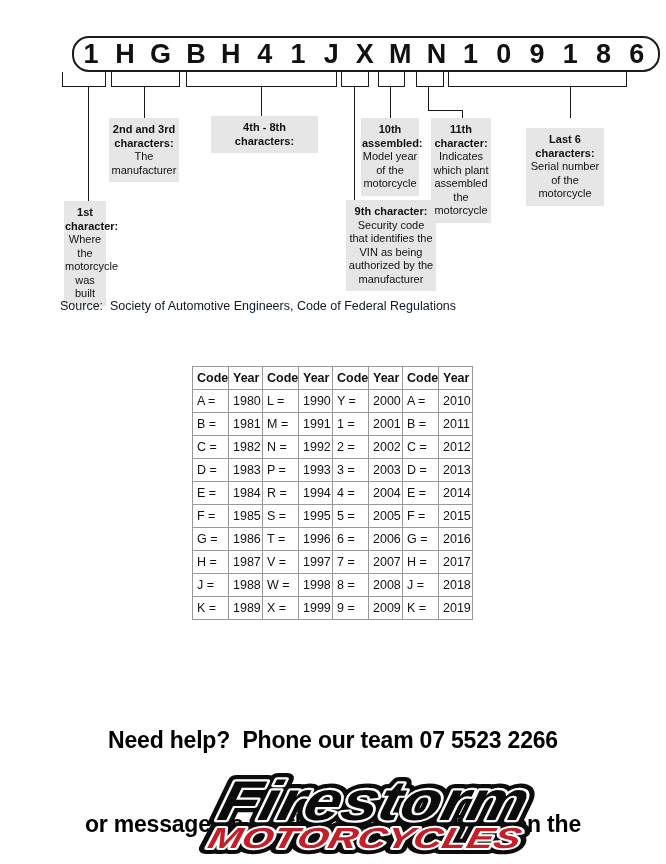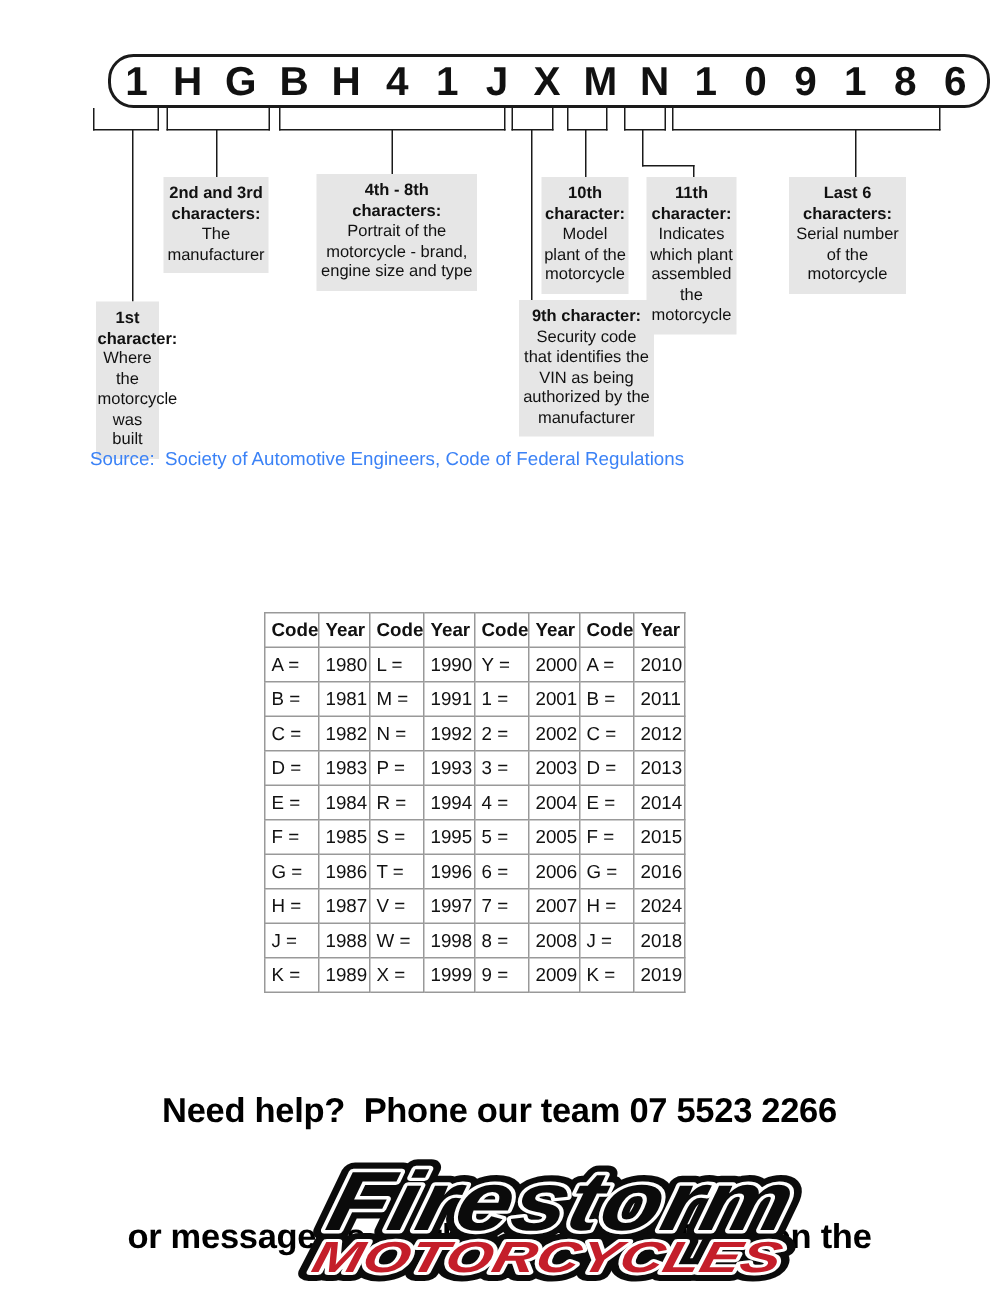--- a/index.html
+++ b/index.html
@@ -34,28 +34,28 @@
   
   .callout{
     position:absolute;background:#e6e6e6;
     font-size:11px;line-height:13.5px;text-align:center;
     padding:5px 1px;box-sizing:border-box;color:#111;
   }
   .callout-title{font-weight:bold;}
 
   
   .source{
-    position:absolute;left:60px;top:299px;font-size:12.5px;color:#3b82f6;
+    position:absolute;left:60px;top:299px;font-size:12.5px;color:#0f172a;
     white-space:pre-wrap;
   }
 
   
   .year-table{
-    position:absolute;left:176px;top:366px;width:280px;
-    border-collapse:collapse;table-layout:fixed;margin-top:42px;
+    position:absolute;left:192px;top:366px;width:280px;
+    border-collapse:collapse;table-layout:fixed;
   }
   .year-table th,.year-table td{
     border:1px solid #999999;font-size:12.5px;color:#111;
     padding:0 0 0 4px;height:22px;text-align:left;vertical-align:middle;
     overflow:hidden;white-space:nowrap;
   }
   .year-table th{font-weight:bold;}
   col.c-code{width:36px;} col.c-year{width:34px;}
 
   
@@ -120,39 +120,38 @@
       <div class="callout-body">Where the motorcycle was built</div>
     </div>
 
     <div class="callout" style="left:109px;top:118px;width:70px;">
       <div class="callout-title">2nd and 3rd characters:</div>
       <div class="callout-body">The manufacturer</div>
     </div>
 
     <div class="callout" style="left:211px;top:116px;width:107px;">
       <div class="callout-title">4th - 8th characters:</div>
-      <div class="callout-body">Portrait of the motorcycle - brand, engine size and type</div>
     </div>
 
     <div class="callout" style="left:309px;top:200px;width:90px;margin-left:37px;">
       <div class="callout-title">9th character:</div>
       <div class="callout-body">Security code that identifies the VIN as being authorized by the manufacturer</div>
     </div>
 
     <div class="callout" style="left:361px;top:118px;width:58px;">
-      <div class="callout-title">10th character:</div>
-      <div class="callout-body">Model plant of the motorcycle</div>
+      <div class="callout-title">10th assembled:</div>
+      <div class="callout-body">Model year of the motorcycle</div>
     </div>
 
     <div class="callout" style="left:431px;top:118px;width:60px;">
       <div class="callout-title">11th character:</div>
       <div class="callout-body">Indicates which plant assembled the motorcycle</div>
     </div>
 
-    <div class="callout" style="left:526px;top:118px;width:78px;">
+    <div class="callout" style="left:526px;top:128px;width:78px;">
       <div class="callout-title">Last 6 characters:</div>
       <div class="callout-body">Serial number of the motorcycle</div>
     </div>
   </div>
 
   <div class="source">Source:  Society of Automotive Engineers, Code of Federal Regulations</div>
 
   <table class="year-table">
     <colgroup>
       <col class="c-code">
@@ -248,21 +247,21 @@
         <td>2016</td>
       </tr>
       <tr>
         <td>H =</td>
         <td>1987</td>
         <td>V =</td>
         <td>1997</td>
         <td>7 =</td>
         <td>2007</td>
         <td>H =</td>
-        <td>2024</td>
+        <td>2017</td>
       </tr>
       <tr>
         <td>J =</td>
         <td>1988</td>
         <td>W =</td>
         <td>1998</td>
         <td>8 =</td>
         <td>2008</td>
         <td>J =</td>
         <td>2018</td>

